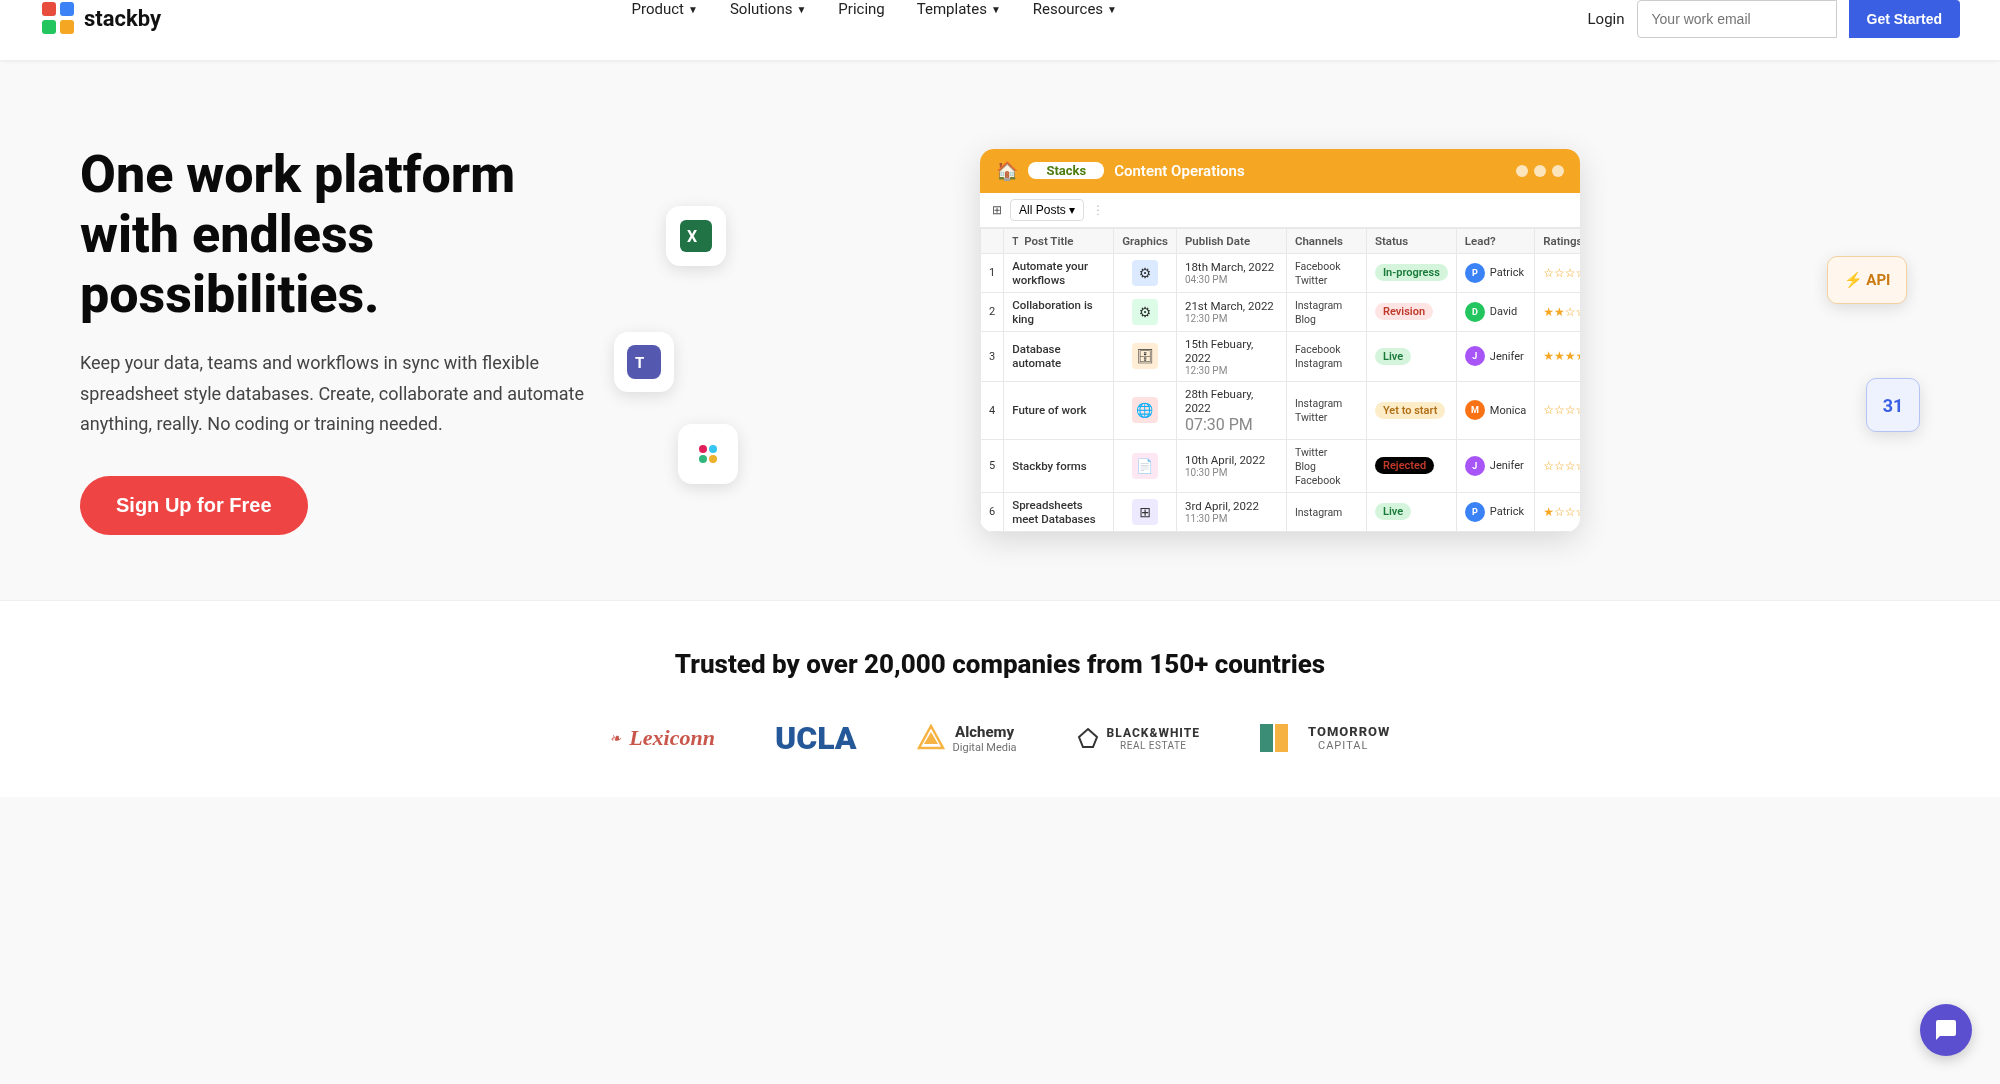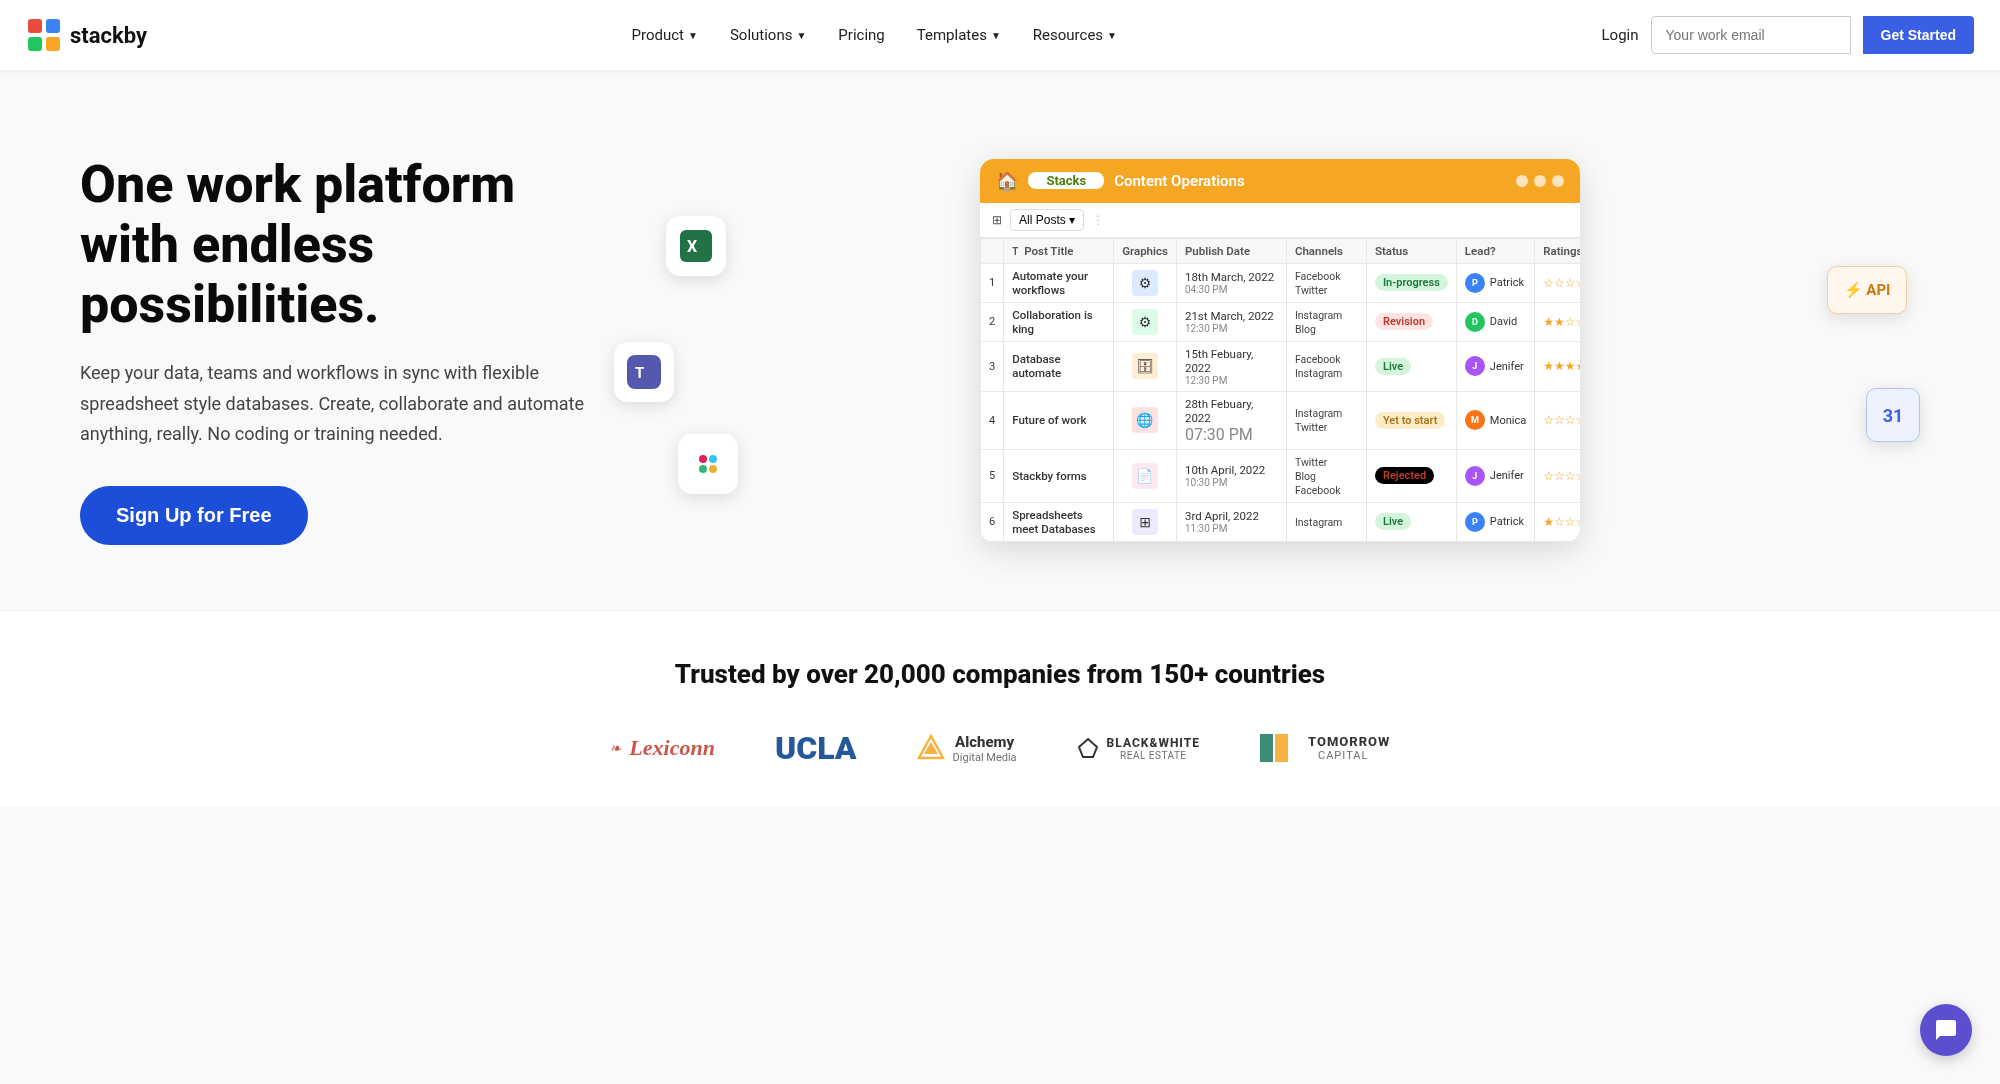--- a/index.html
+++ b/index.html
@@ -1,21 +1,21 @@
 <!DOCTYPE html>
 <html><head>
   <meta charset="utf-8">
   <style>
     * { box-sizing: border-box; margin: 0; padding: 0; }
     body { font-family: -apple-system, BlinkMacSystemFont, 'Segoe UI', Roboto, sans-serif; background: #f9f9f9; color: #111; overflow-x: hidden; }
 
     
     nav {
-      display: flex; align-items: center; justify-content: space-between;
-      padding: 0 26px; height: 70px; background: #fff;
+      display: flex; align-items: flex-start; justify-content: space-between;
+      padding: 0 40px; height: 60px; background: #fff;
       box-shadow: 0 1px 4px rgba(0,0,0,0.08); position: sticky; top: 0; z-index: 100;
     }
     .nav-logo { display: flex; align-items: center; gap: 8px; font-size: 22px; font-weight: 700; color: #111; text-decoration: none; }
     .nav-logo-icon { width: 36px; height: 36px; }
     .nav-links { display: flex; align-items: center; gap: 32px; }
     .nav-link { font-size: 15px; color: #222; cursor: pointer; display: flex; align-items: center; gap: 4px; background: none; border: none; font-family: inherit; }
     .nav-link .caret { font-size: 10px; }
     .nav-login { font-size: 15px; color: #222; cursor: pointer; background: none; border: none; font-family: inherit; }
     .nav-right { display: flex; align-items: center; gap: 12px; }
     .nav-email-input {
@@ -31,21 +31,21 @@
     
     .hero {
       display: flex; align-items: center; justify-content: space-between;
       padding: 60px 80px 40px 80px; min-height: 540px; background: #f9f9f9;
       gap: 40px;
     }
     .hero-left { flex: 0 0 520px; }
     .hero-heading { font-size: 52px; font-weight: 800; line-height: 1.15; color: #0a0a0a; margin-bottom: 24px; }
     .hero-sub { font-size: 18px; color: #444; line-height: 1.7; margin-bottom: 36px; max-width: 520px; }
     .hero-btn {
-      background: #1d4ed8; color: #fff; border: none; border-radius: 32px;
+      background: #ef4444; color: #fff; border: none; border-radius: 32px;
       padding: 18px 36px; font-size: 20px; font-weight: 700; cursor: pointer;
       display: inline-block;
     }
 
     
     .hero-right { flex: 1; position: relative; display: flex; justify-content: center; align-items: center; }
 
     
     .float-icon {
       position: absolute; background: #fff; border-radius: 14px;

